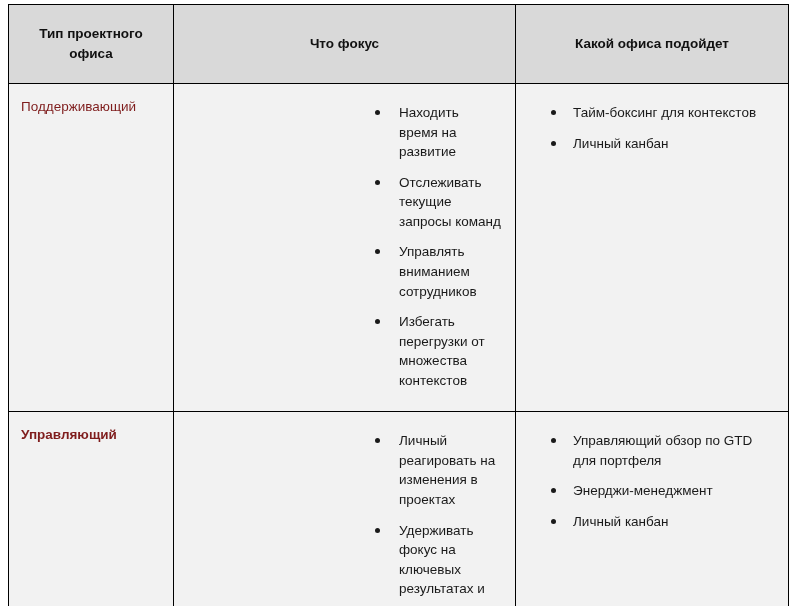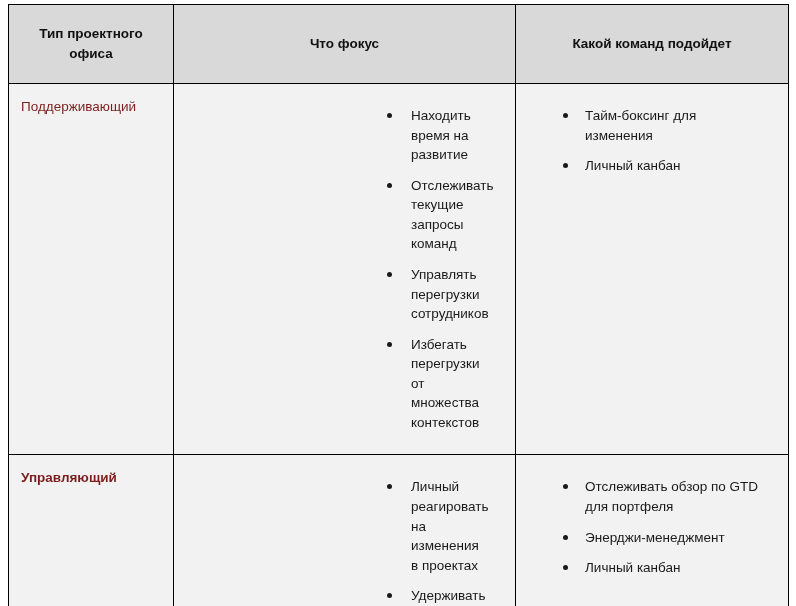--- a/index.html
+++ b/index.html
@@ -57,21 +57,21 @@
     color: #7f1d1d;
     line-height: 1.4;
   }
   td.type-cell.bold { font-weight: bold; }
 
   td.list-cell {
     padding: 10px 14px 10px 0;
   }
 
   ul.bullets {
-    margin: 12px;
+    margin: 0;
     padding: 0;
     list-style: none;
   }
 
   ul.bullets li {
     position: relative;
     font-size: 13.5px;
     color: #1a1a1a;
     line-height: 1.45;
     margin: 9px 0 11px 0;
@@ -108,52 +108,52 @@
   <table class="matrix">
     <colgroup>
       <col class="c1">
       <col class="c2">
       <col class="c3">
     </colgroup>
     <thead>
       <tr>
         <th>Тип проектного офиса</th>
         <th>Что фокус</th>
-        <th>Какой команд подойдет</th>
+        <th>Какой офиса подойдет</th>
       </tr>
     </thead>
     <tbody>
 
       <tr class="row-1">
         <td class="type-cell">Поддерживающий</td>
         <td class="list-cell col-mid">
           <ul class="bullets">
             <li>
               <span class="dot"></span>
               <span class="txt">Находить время на развитие</span>
             </li>
             <li>
               <span class="dot"></span>
               <span class="txt">Отслеживать текущие запросы команд</span>
             </li>
             <li>
               <span class="dot"></span>
-              <span class="txt">Управлять перегрузки сотрудников</span>
+              <span class="txt">Управлять вниманием сотрудников</span>
             </li>
             <li>
               <span class="dot"></span>
               <span class="txt">Избегать перегрузки от множества контекстов</span>
             </li>
           </ul>
         </td>
         <td class="list-cell col-right">
           <ul class="bullets">
             <li>
               <span class="dot"></span>
-              <span class="txt">Тайм-боксинг для изменения</span>
+              <span class="txt">Тайм-боксинг для контекстов</span>
             </li>
             <li>
               <span class="dot"></span>
               <span class="txt">Личный канбан</span>
             </li>
           </ul>
         </td>
       </tr>
 
       <tr class="row-2">
@@ -168,21 +168,21 @@
               <span class="dot"></span>
               <span class="txt">Удерживать фокус на ключевых результатах и не тонуть в мелочах</span>
             </li>
 
           </ul>
         </td>
         <td class="list-cell col-right">
           <ul class="bullets">
             <li>
               <span class="dot"></span>
-              <span class="txt">Отслеживать обзор по GTD для портфеля</span>
+              <span class="txt">Управляющий обзор по GTD для портфеля</span>
             </li>
             <li>
               <span class="dot"></span>
               <span class="txt">Энерджи-менеджмент</span>
             </li>
             <li>
               <span class="dot"></span>
               <span class="txt">Личный канбан</span>
             </li>
           </ul>

